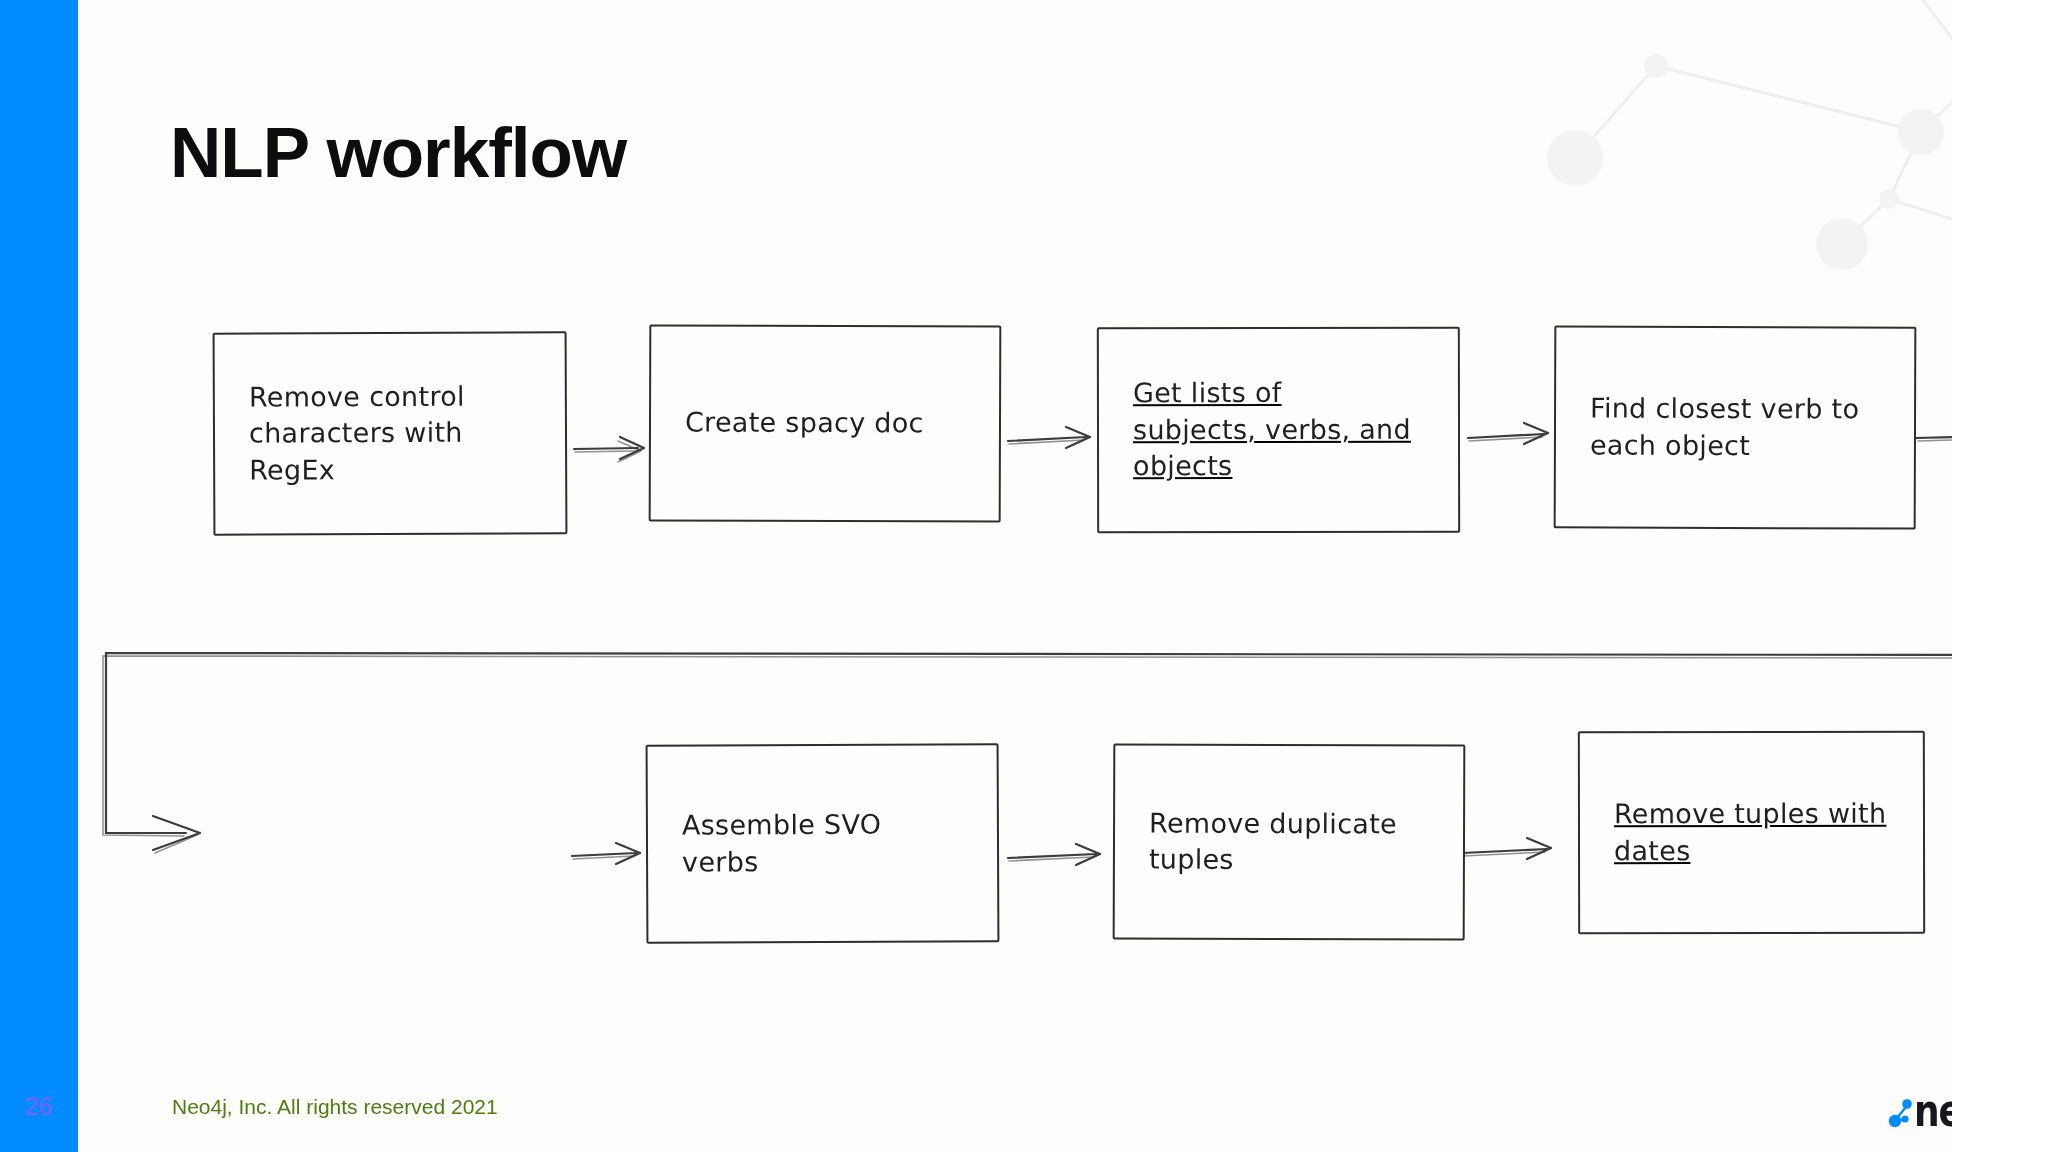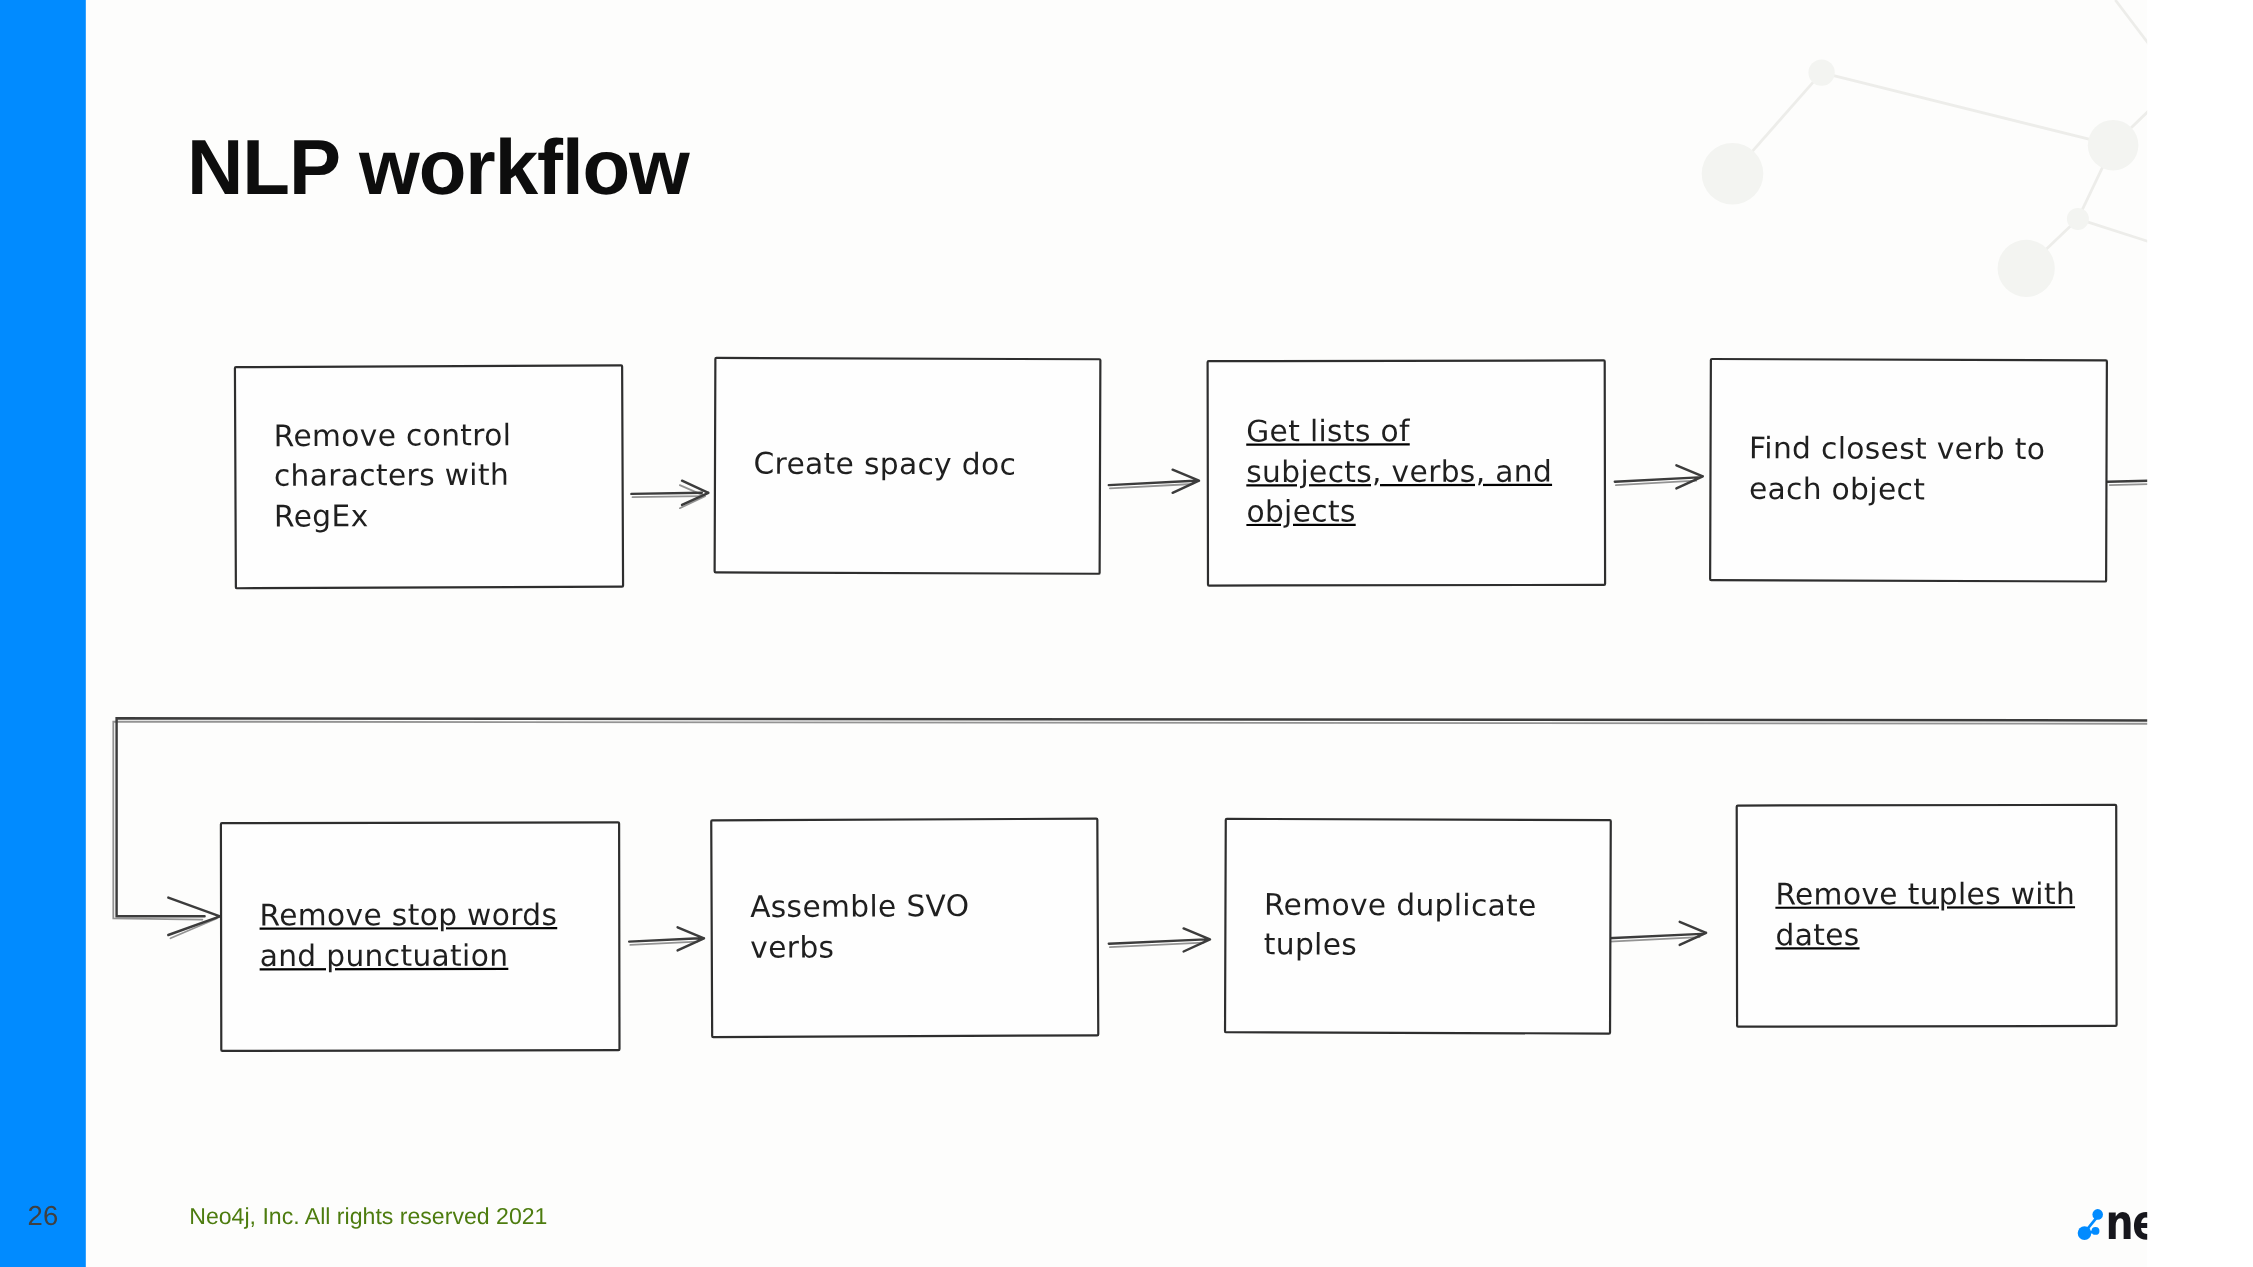--- a/index.html
+++ b/index.html
@@ -40,21 +40,21 @@
     font-size:27px;line-height:1.35;color:#1f1f1f;
     letter-spacing:0.3px;
     white-space:pre-line;
   }
   .rot-a{transform:rotate(-0.25deg);}
   .rot-b{transform:rotate(0.2deg);}
   .rot-c{transform:rotate(-0.1deg);text-decoration:underline;}
   .footer-page-number{
     position:absolute;left:0;top:1092px;width:78px;
     text-align:center;
-    font-size:25px;color:#404040;
+    font-size:25px;color:#8b5cf6;
   }
   .footer-copyright{
     position:absolute;left:172px;top:1095px;
     font-size:21px;color:#4d7c0f;
   }
   .neo4j-logo{
     position:absolute;left:1888px;top:1076px;width:150px;height:62px;
   }
   .sketch{stroke:#3c3c3c;stroke-width:2.2;fill:none;stroke-linecap:round;}
   .sketch-echo{stroke:#3c3c3c;stroke-width:1.6;fill:none;opacity:0.55;stroke-linecap:round;}
@@ -145,24 +145,20 @@
   <div class="flow-box rot-c" style="left:1097px;top:327px;width:363px;height:206px;">
     <span class="box-label">Get lists of
 subjects, verbs, and
 objects</span>
   </div>
   <div class="flow-box rot-b" style="left:1554px;top:326px;width:362px;height:203px;">
     <span class="box-label">Find closest verb to
 each object</span>
   </div>
 
-  <div class="flow-box rot-c" style="left:200px;top:747px;width:364px;height:209px;">
-    <span class="box-label">Remove stop words
-and punctuation</span>
-  </div>
   <div class="flow-box rot-a" style="left:646px;top:744px;width:353px;height:199px;">
     <span class="box-label">Assemble SVO
 verbs</span>
   </div>
   <div class="flow-box rot-b" style="left:1113px;top:744px;width:352px;height:196px;">
     <span class="box-label">Remove duplicate
 tuples</span>
   </div>
   <div class="flow-box rot-c" style="left:1562px;top:731px;width:347px;height:203px;margin-left:16px;">
     <span class="box-label">Remove tuples with

